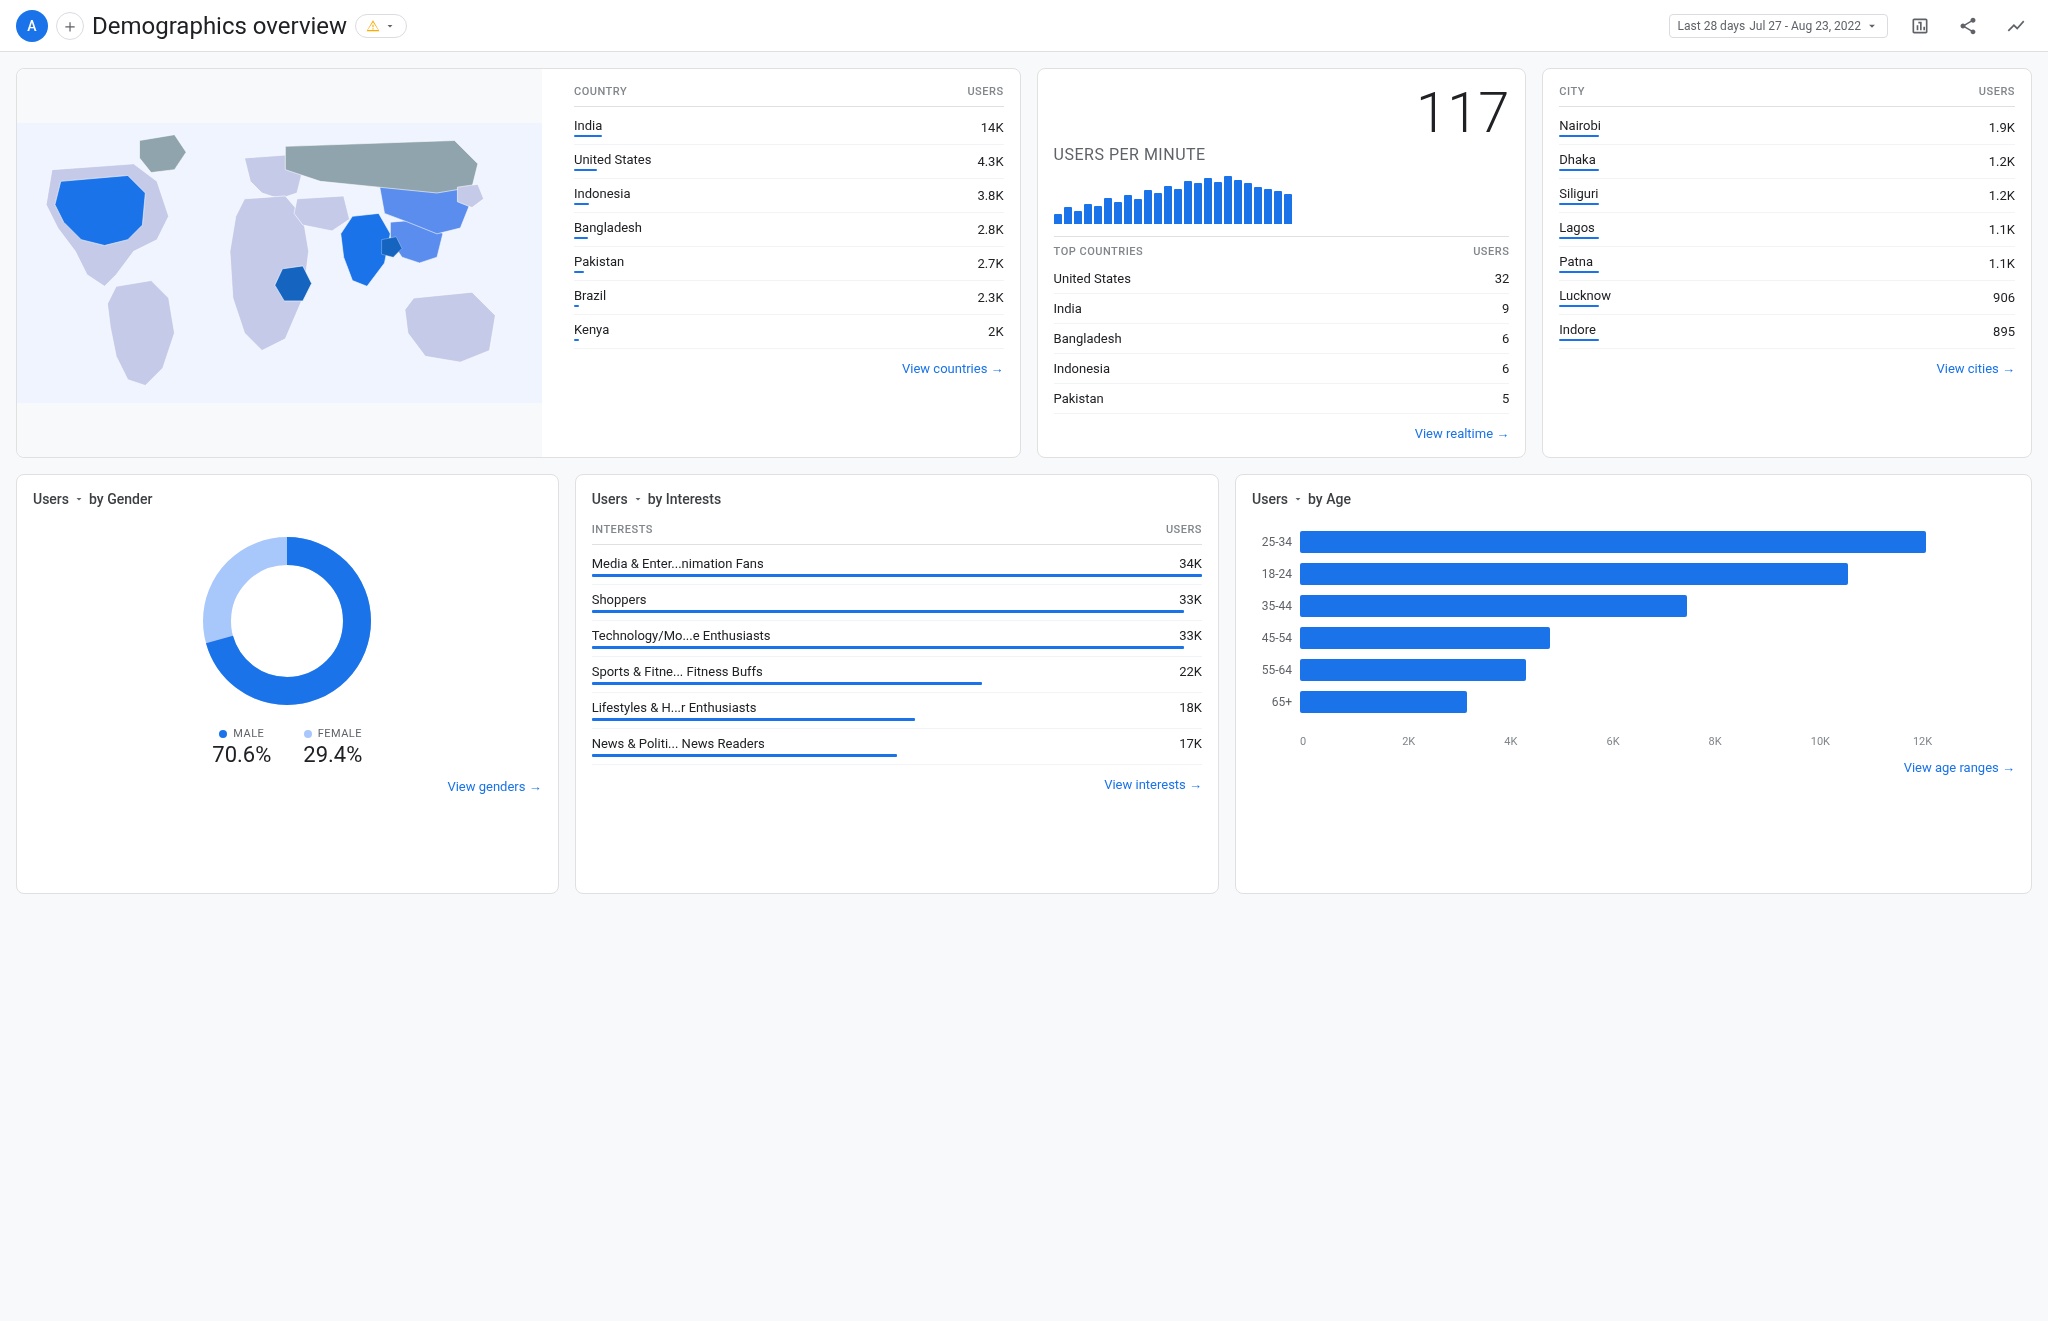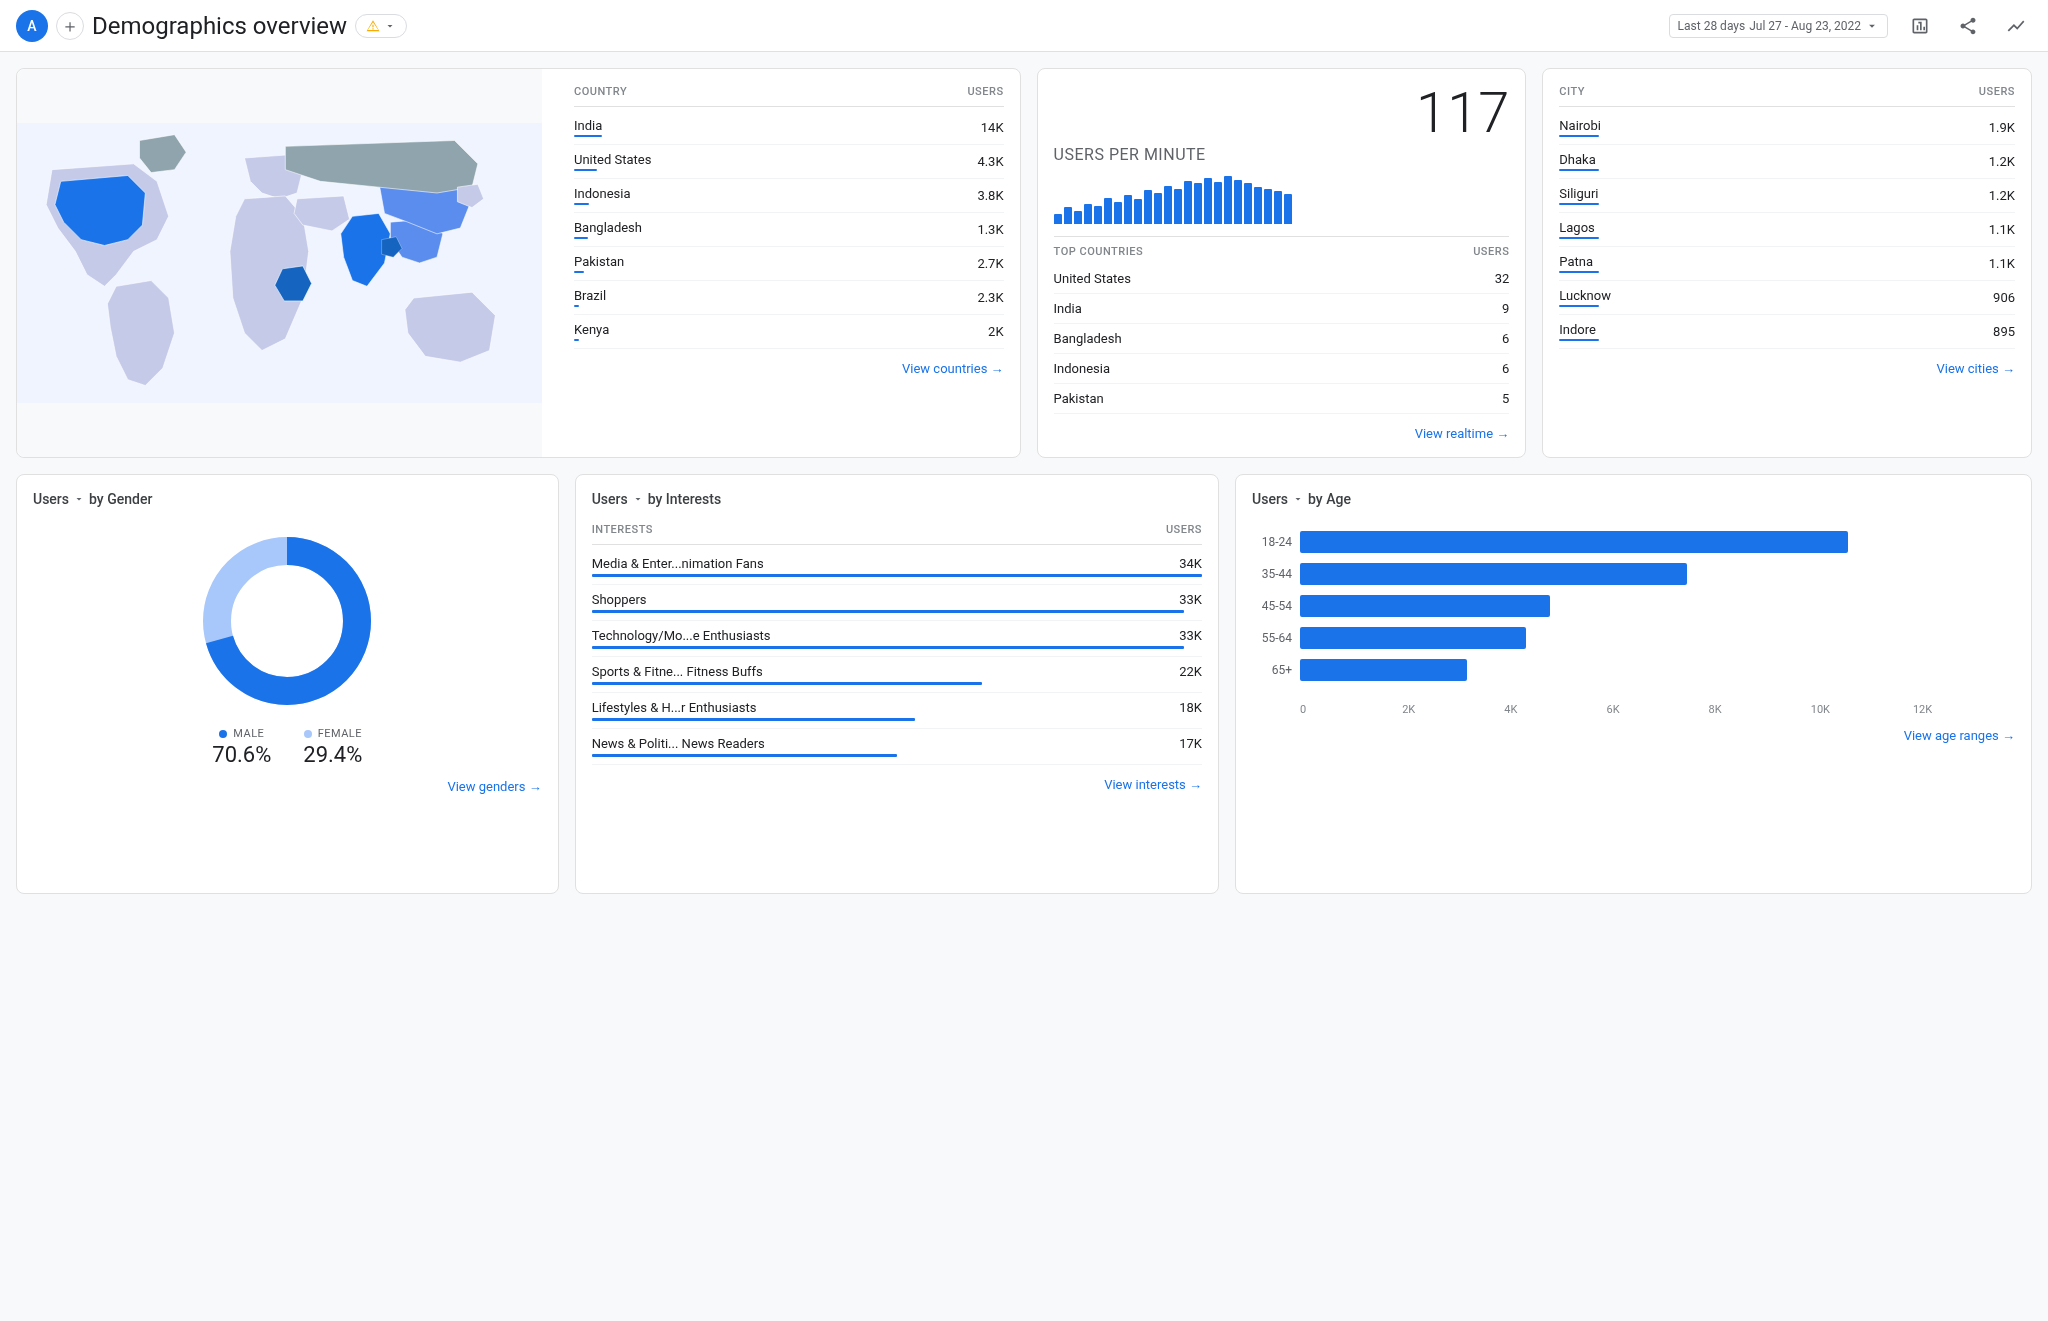--- a/index.html
+++ b/index.html
@@ -426,21 +426,21 @@
       <div class="table-row-label">Indonesia</div>
       <div class="bar-underline" style="width:27%"></div>
     </div>
     <div class="table-row-value">3.8K</div>
   </div>
             <div class="table-row">
     <div>
       <div class="table-row-label">Bangladesh</div>
       <div class="bar-underline" style="width:20%"></div>
     </div>
-    <div class="table-row-value">1.3K</div>
+    <div class="table-row-value">2.8K</div>
   </div>
             <div class="table-row">
     <div>
       <div class="table-row-label">Pakistan</div>
       <div class="bar-underline" style="width:19%"></div>
     </div>
     <div class="table-row-value">2.7K</div>
   </div>
             <div class="table-row">
     <div>
@@ -688,20 +688,26 @@
     <div class="card card-age">
       <div class="card-section-title">
         <span>Users</span>
         <svg width="12" height="12" viewBox="0 0 24 24" fill="#5f6368">
             <path d="M7 10l5 5 5-5H7z"></path>
           </svg>
         <span>by Age</span>
       </div>
       <div class="age-chart" id="age-chart">
           <div class="age-row">
+    <div class="age-label">25-34</div>
+    <div class="age-bar-container">
+      <div class="age-bar" style="width:87.5%"></div>
+    </div>
+  </div>
+          <div class="age-row">
     <div class="age-label">18-24</div>
     <div class="age-bar-container">
       <div class="age-bar" style="width:76.66666666666667%"></div>
     </div>
   </div>
           <div class="age-row">
     <div class="age-label">35-44</div>
     <div class="age-bar-container">
       <div class="age-bar" style="width:54.166666666666664%"></div>
     </div>

